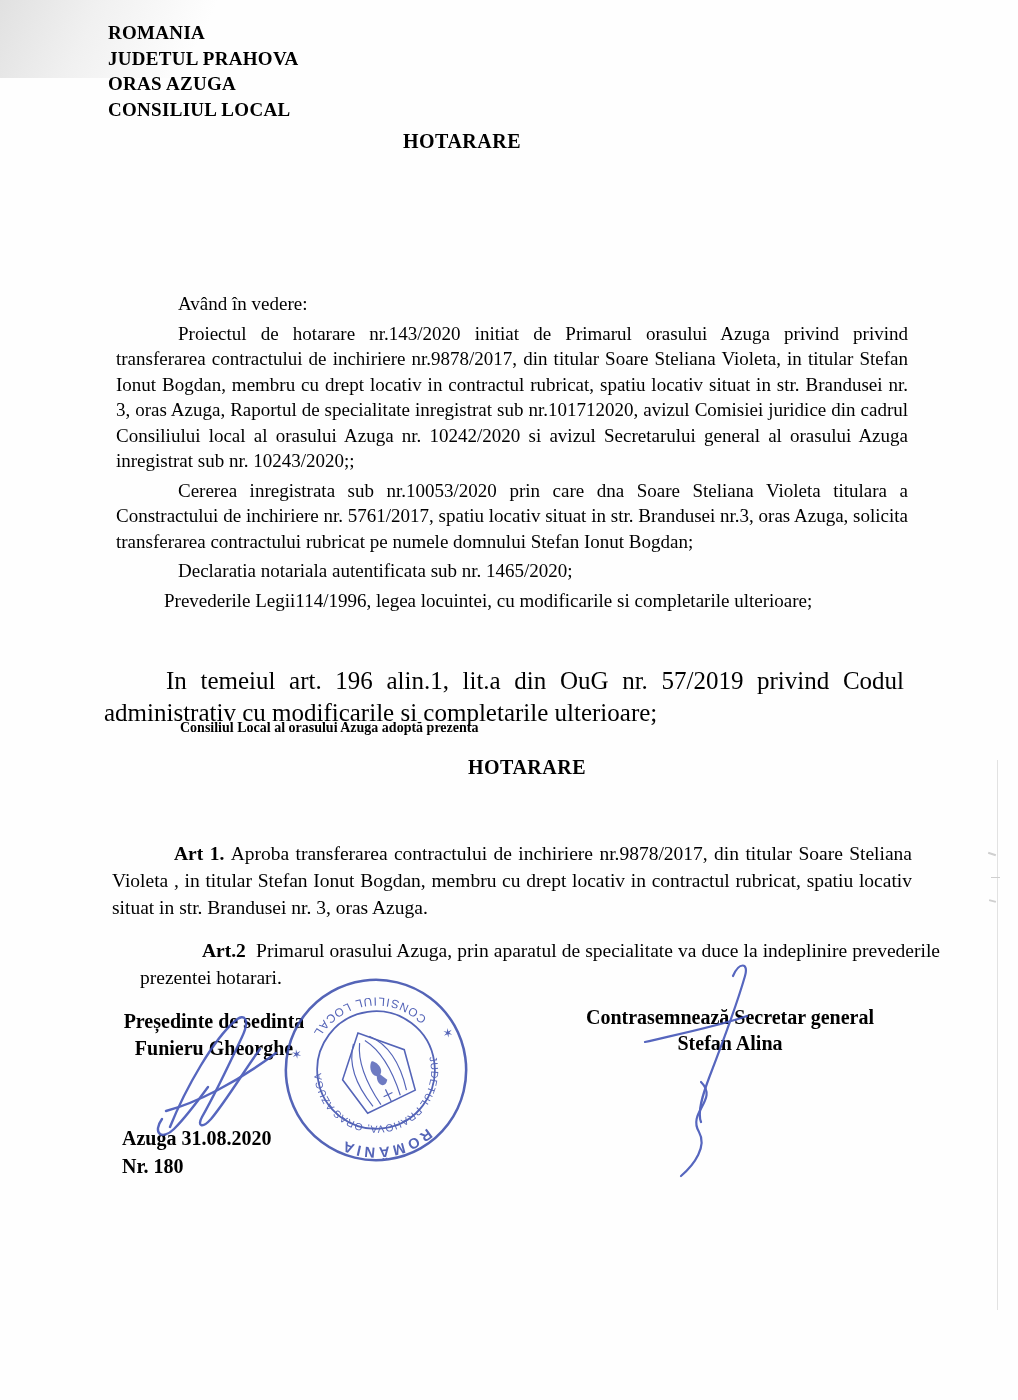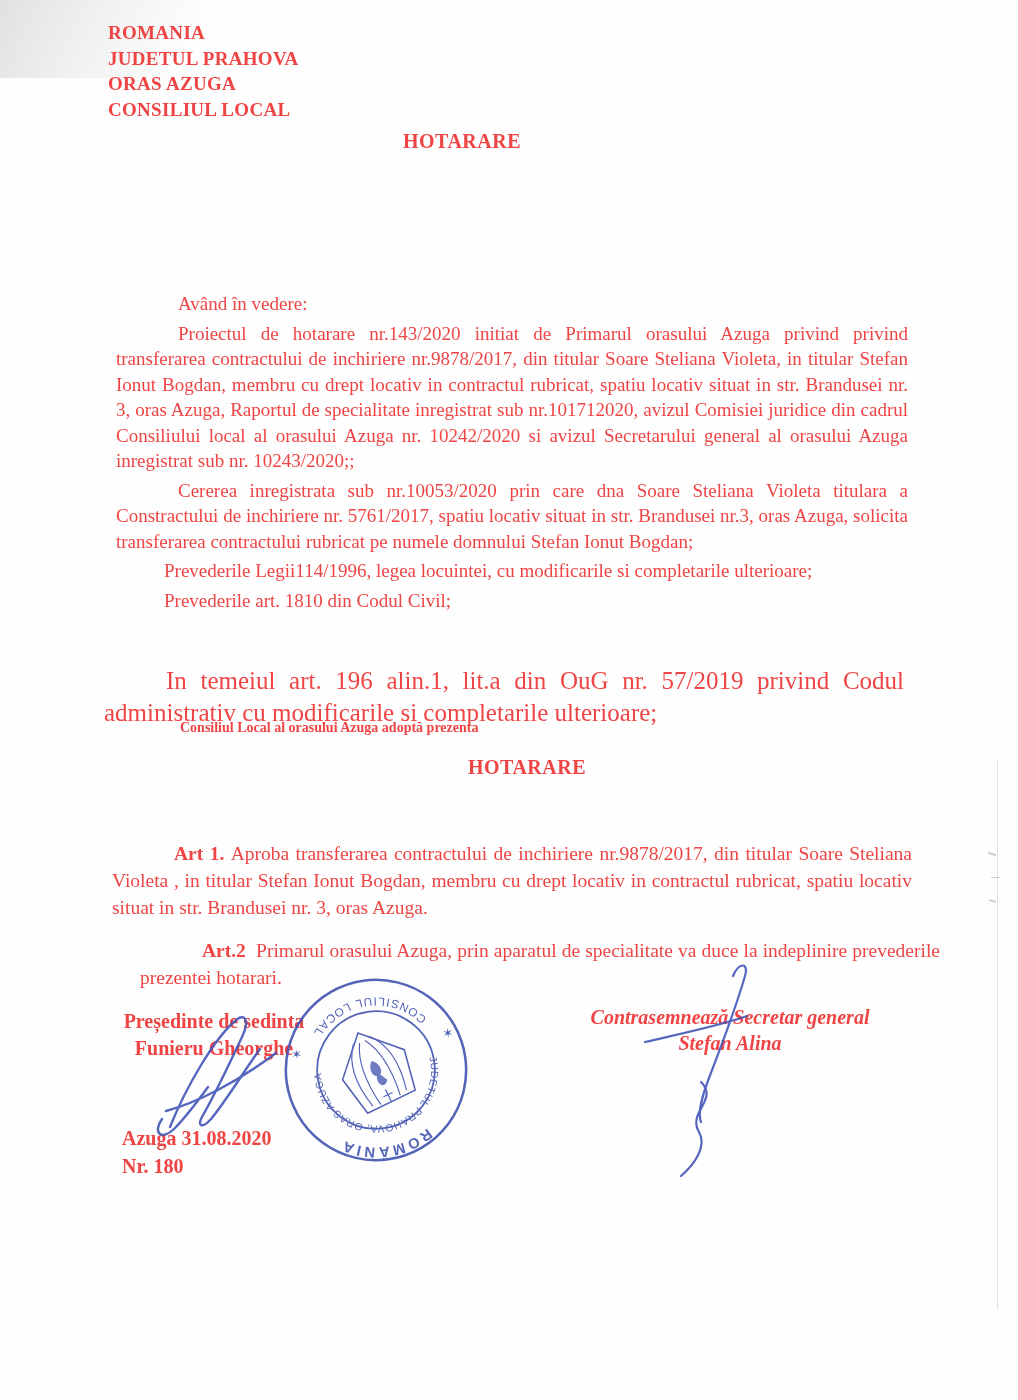--- a/index.html
+++ b/index.html
@@ -1,20 +1,20 @@
 <!DOCTYPE html>
 <html><head>
 <meta charset="utf-8">
 <style>
   html,body{margin:0;padding:0;background:#ffffff;}
   .page{
     position:relative;width:1018px;height:1400px;margin:0 auto;
     background:#fefefe;overflow:hidden;
     font-family:"Liberation Serif","DejaVu Serif",serif;
-    color:#ef4444;
+    color:#000000;
   }
   .corner-shade{
     position:absolute;top:0;left:0;width:300px;height:78px;
     background:linear-gradient(115deg,#d7d7d7 0%,#ececec 30%,rgba(255,255,255,0) 65%);
     opacity:.75;pointer-events:none;
   }
   .edge-line{
     position:absolute;left:997px;top:760px;width:1px;height:550px;
     background:#e2e2e2;pointer-events:none;
   }
@@ -57,21 +57,21 @@
   }
   .art1{top:820px;}
   .art2{top:917px;margin-left:28px;}
   .b{font-weight:bold;}
   .sig-left{
     position:absolute;left:114px;top:1008px;width:200px;text-align:center;
     font-weight:bold;font-size:20px;line-height:27px;
   }
   .sig-right{
     position:absolute;left:580px;top:1004px;width:300px;text-align:center;
-    font-weight:bold;font-size:20px;line-height:26px;font-style:italic;
+    font-weight:bold;font-size:20px;line-height:26px;
   }
   .footer{
     position:absolute;left:122px;top:1124px;
     font-weight:bold;font-size:20px;line-height:28px;
   }
   .sig-svg,.stamp-svg{position:absolute;pointer-events:none;}
   .stamp-svg{left:278px;top:970px;}
   .sig-svg.left{left:140px;top:995px;}
   .sig-svg.right{left:615px;top:950px;}
 </style>
@@ -93,22 +93,22 @@
     <div>CONSILIUL LOCAL</div>
   </div>
 
   <div class="doc-title">HOTARARE</div>
 
 
   <div class="preamble">
     <p class="ind-l">Având în vedere:</p>
     <p class="ind-l">Proiectul de hotarare nr.143/2020 initiat de Primarul orasului Azuga privind privind transferarea contractului de inchiriere nr.9878/2017, din titular Soare Steliana Violeta, in titular Stefan Ionut Bogdan, membru cu drept locativ in contractul rubricat, spatiu locativ situat in str. Brandusei nr. 3, oras Azuga, Raportul de specialitate inregistrat sub nr.101712020, avizul Comisiei juridice din cadrul Consiliului local al orasului Azuga nr. 10242/2020 si avizul Secretarului general al orasului Azuga inregistrat sub nr. 10243/2020;;</p>
     <p class="ind-l">Cererea inregistrata sub nr.10053/2020 prin care dna Soare Steliana Violeta titulara a Constractului de inchiriere nr. 5761/2017, spatiu locativ situat in str. Brandusei nr.3, oras Azuga, solicita transferarea contractului rubricat pe numele domnului Stefan Ionut Bogdan;</p>
+    <p class="ind-l">Declaratia notariala autentificata sub nr. 1465/2020;</p>
     <p class="ind-m">Prevederile Legii114/1996, legea locuintei, cu modificarile si completarile ulterioare;</p>
-    <p class="ind-m">Prevederile art. 1810 din Codul Civil;</p>
   </div>
 
   <p class="legal">In temeiul art. 196 alin.1, lit.a din OuG nr. 57/2019 privind Codul administrativ cu modificarile si completarile ulterioare;</p>
 
   <div class="adoption">Consiliul Local al orasului Azuga adoptă prezenta</div>
 
   <div class="decision-title">HOTARARE</div>
 
   <p class="article art1"><span class="b">Art 1.</span>&nbsp;<span>Aproba transferarea contractului de inchiriere nr.9878/2017, din titular Soare Steliana Violeta , in titular Stefan Ionut Bogdan, membru cu drept locativ in contractul rubricat, spatiu locativ situat in str. Brandusei nr. 3, oras Azuga.</span></p>
 

